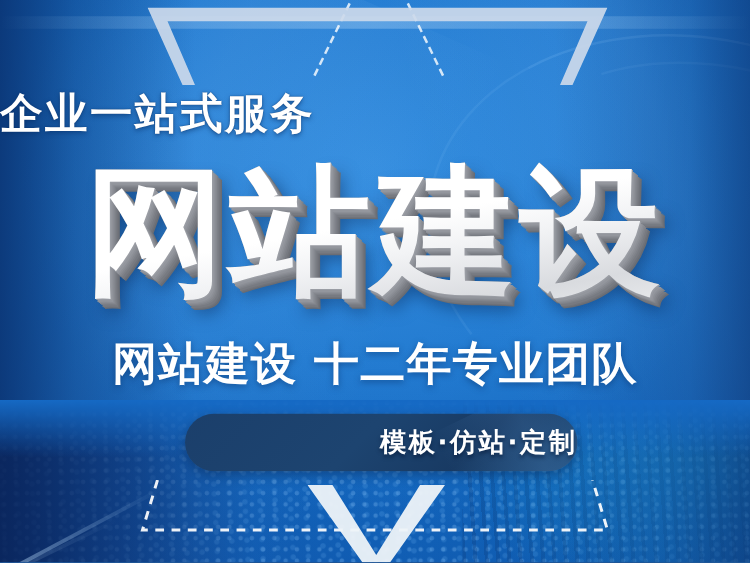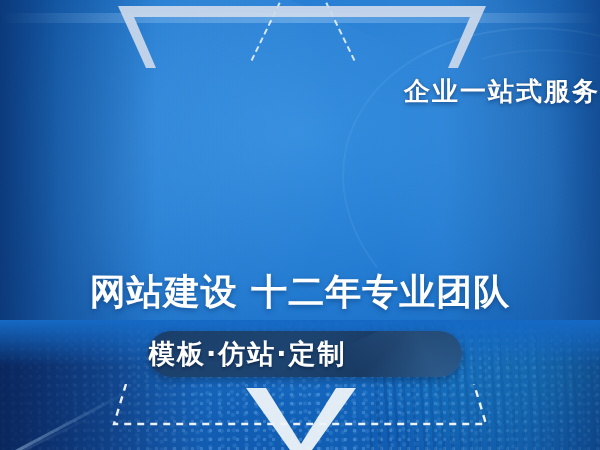--- a/index.html
+++ b/index.html
@@ -153,22 +153,22 @@
   .chevron-v {
     position: absolute;
     left: 246px; top: 388px;
     width: 110px; height: 62px;
   }
 
   
   .subtitle-top {
     position: absolute;
     left: 0; right: 0; top: 68px;
-    text-align: right;
-    font-size: 26px;
+    text-align: left;
+    font-size: 34px;
     line-height: 46px;
     font-weight: 700;
     letter-spacing: 2px;
     color: #ffffff;
     text-shadow: 0 2px 4px rgba(8,45,100,.55), 0 0 1px rgba(8,45,100,.9);
     font-family: "DejaVu Sans", "Liberation Sans", sans-serif;
   }
 
   .title-main {
     position: absolute;
@@ -228,23 +228,23 @@
   .badge-wrap .bsheen {
     position: absolute;
     right: -40px; top: -20px;
     width: 140px; height: 110px;
     transform: rotate(-26deg);
     background: linear-gradient(90deg, rgba(255,255,255,0), rgba(130,190,255,.13), rgba(255,255,255,0));
   }
   .badge-text {
     position: relative;
     display: block;
-    text-align: left;
+    text-align: right;
     line-height: 46px;
-    font-size: 27px;
+    font-size: 21px;
     font-weight: 700;
     letter-spacing: 2px;
     color: #ffffff;
     text-shadow: 0 2px 3px rgba(4,20,50,.55);
     font-family: "DejaVu Sans", "Liberation Sans", sans-serif;
   }
 </style>
 </head>
 <body>
 
@@ -274,20 +274,24 @@
   <div class="guide g2"></div>
 
   <div class="bracket-top">
     <svg width="368" height="62" viewBox="0 0 368 62" aria-hidden="true">
       <path d="M0 0 L368 0 L340 62 L330 62 L352 11 L16 11 L38 62 L28 62 Z" fill="#ccd9ea" opacity="0.92"></path>
     </svg>
   </div>
 
   <div class="subtitle-top">企业一站式服务</div>
 
+  <div class="title-main">
+    <span class="t-shadow">网站建设</span>
+    <span class="t-face">网站建设</span>
+  </div>
 
   <div class="subtitle-mid">网站建设 十二年专业团队</div>
 
   <div class="badge-wrap">
     <div class="bsheen"></div>
     <span class="badge-text">模板·仿站·定制</span>
   </div>
 
   <div class="bracket-bottom">
     <svg width="376" height="46" viewBox="0 0 376 46" aria-hidden="true">

